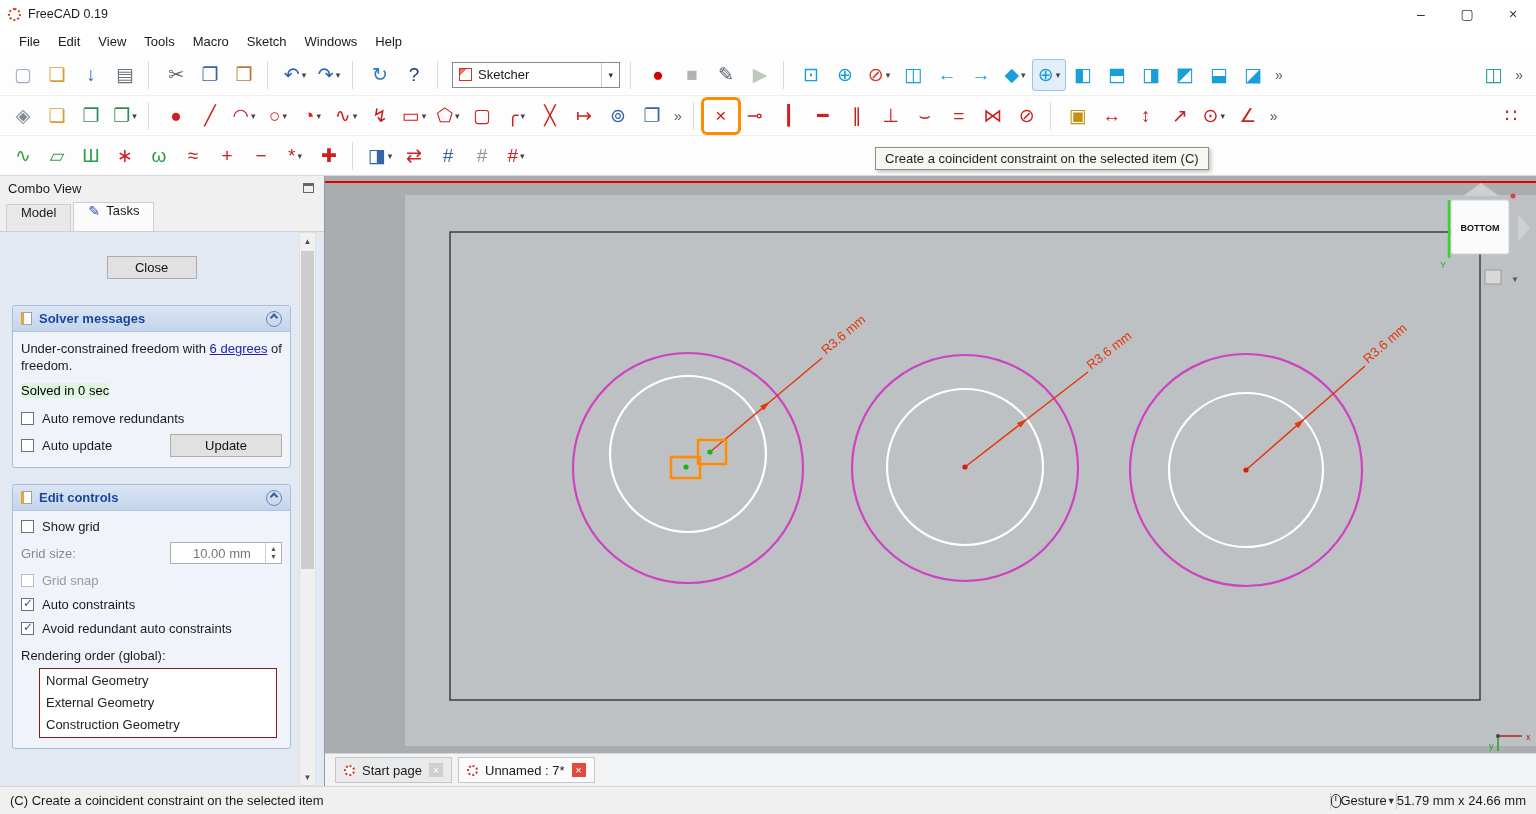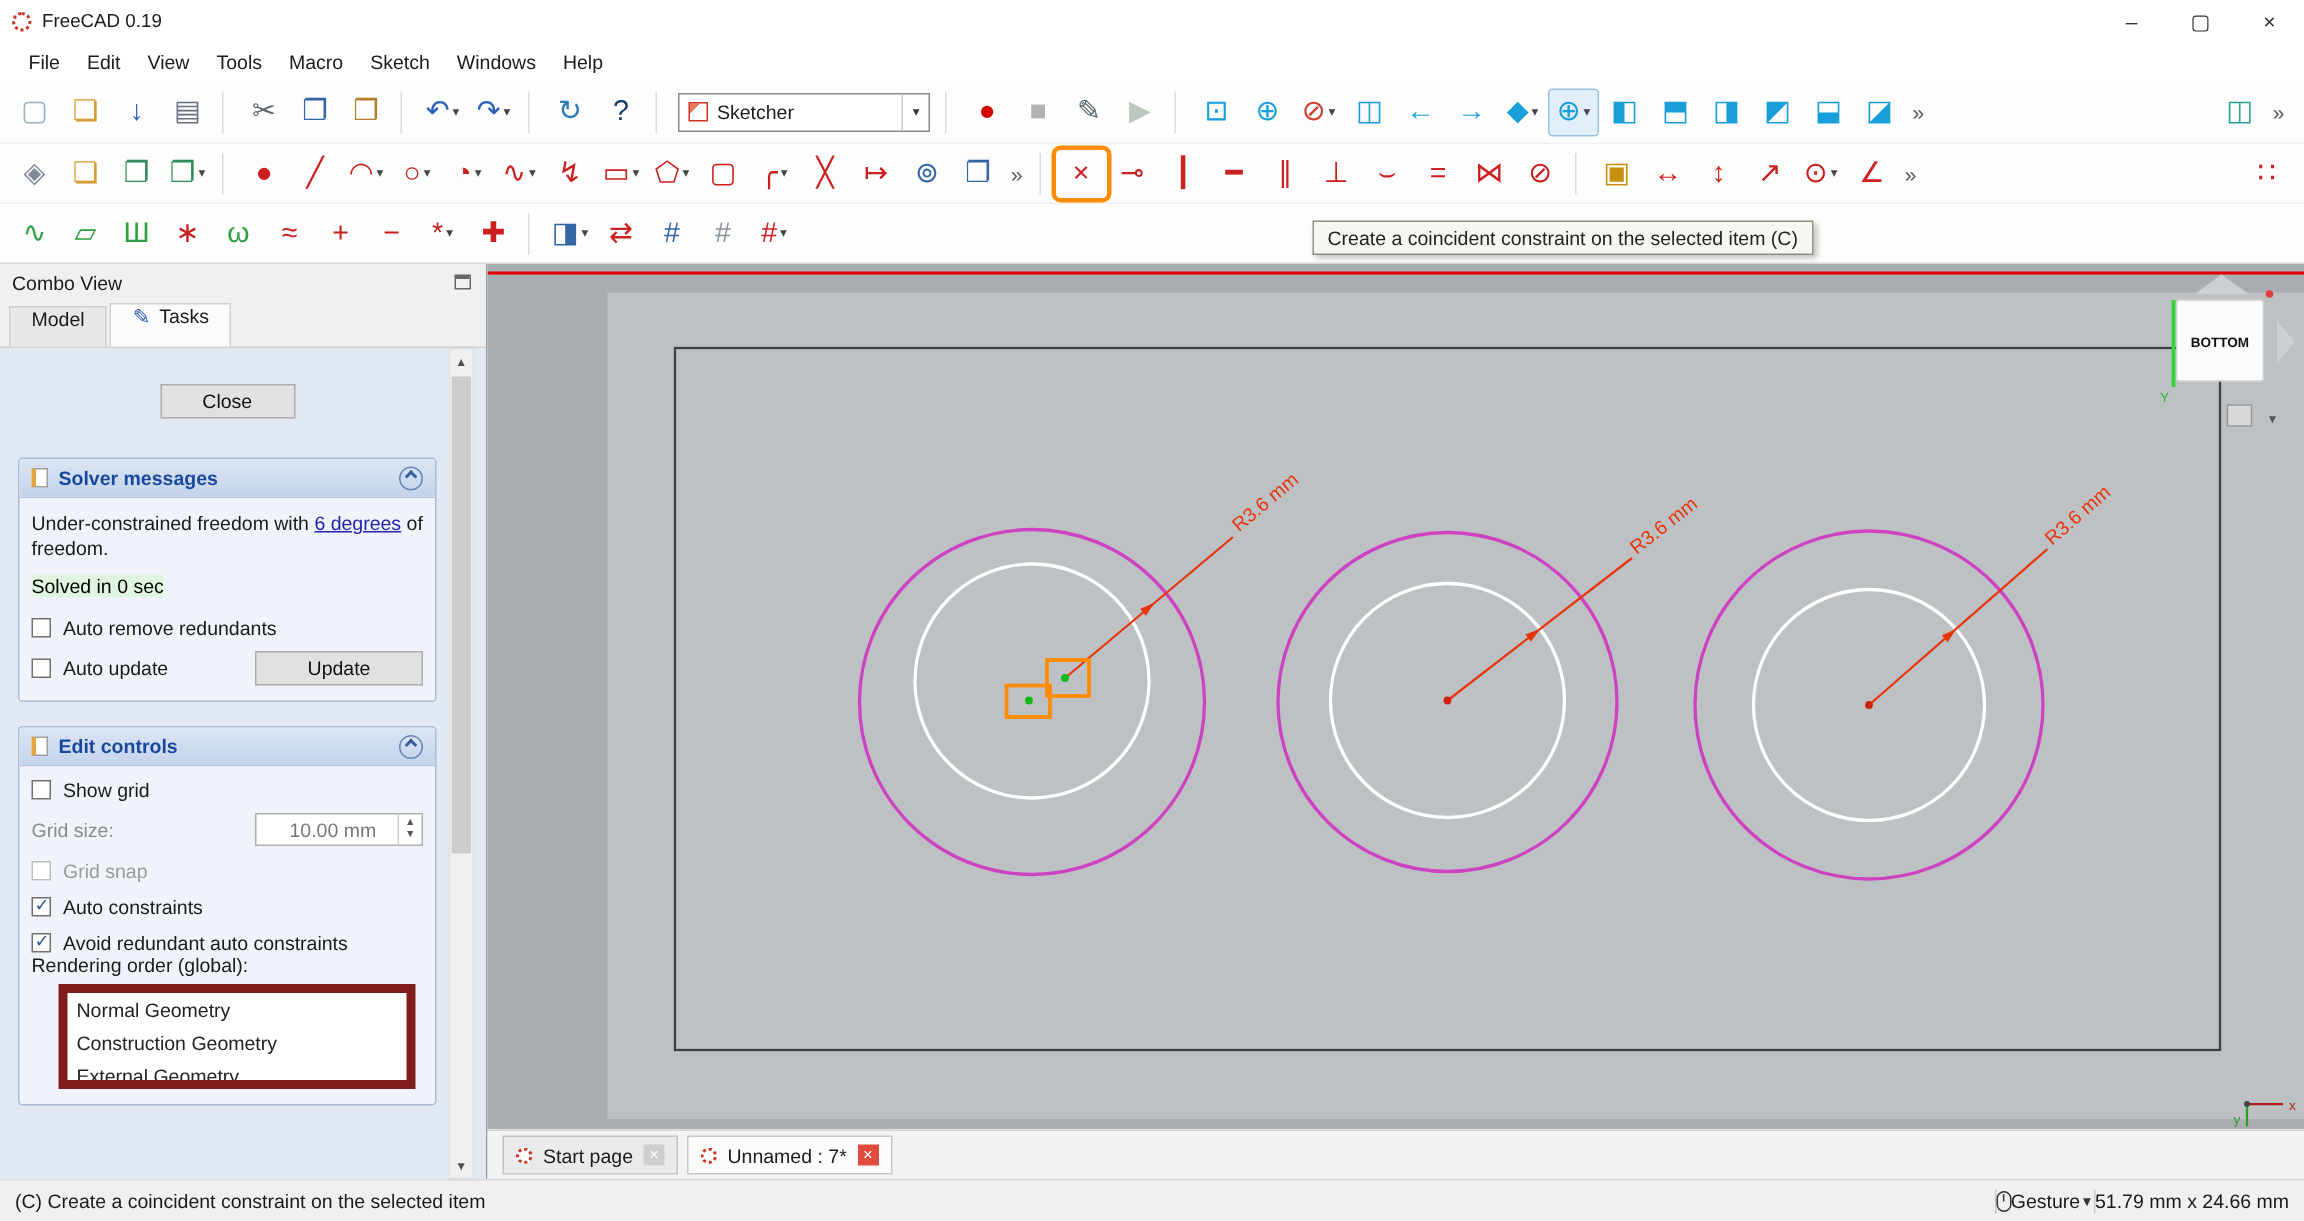--- a/index.html
+++ b/index.html
@@ -67,22 +67,22 @@
 .cb{width:13px;height:13px;border:1px solid #707070;background:#fff;display:inline-block;margin-right:8px;flex:none;position:relative}
 .cb.checked::after{content:"✓";position:absolute;left:1px;top:-2px;font-size:12px;line-height:12px;color:#2b579a;font-weight:bold}
 .cv-check.disabled .cb{border-color:#bcbcbc}
 .cv-check.disabled span:last-child{color:#9a9a9a}
 .row-split{display:flex;align-items:center;justify-content:space-between;margin-top:8px}
 .update-btn{width:112px;height:23px}
 .dim-label{color:#8a8a8a}
 .spinbox{width:112px;height:22px;border:1px solid #b0b0b0;background:#fff;display:flex;align-items:center}
 .spin-val{flex:1;padding-left:22px;color:#777;font-size:13px}
 .spin-btns{width:16px;height:100%;border-left:1px solid #d0d0d0;display:flex;flex-direction:column;align-items:center;justify-content:center;font-size:7px;color:#555;line-height:8px}
-.ro-label{font-size:13px}
-.listbox{margin:5px 0 0 18px;width:238px;height:70px;border:6px solid #7f1d1d;background:#fff;overflow:hidden}
+.ro-label{margin-top:12px;font-size:13px}
+.listbox{margin:5px 0 0 18px;width:238px;height:70px;border:1px solid #7f1d1d;background:#fff;overflow:hidden}
 .list-item{height:22px;display:flex;align-items:center;padding:0 6px;font-size:13px;color:#222}
 .cv-scroll{position:absolute;right:8px;top:56px;width:17px;height:554px;background:#f0f0f0;border:1px solid #e0e0e0}
 .scroll-arrow{position:absolute;left:0;width:15px;height:16px;display:flex;align-items:center;justify-content:center;font-size:8px;color:#505050}
 .scroll-arrow.up{top:0}
 .scroll-arrow.down{bottom:0}
 .scroll-thumb{position:absolute;left:1px;top:18px;width:13px;height:318px;background:#cdcdcd}
 
 
 .viewport{position:absolute;left:325px;top:176px;width:1211px;height:577px}
 
@@ -498,22 +498,22 @@
             <span class="cb checked"></span>
             <span>Auto constraints</span>
           </label>
           <label class="cv-check">
             <span class="cb checked"></span>
             <span>Avoid redundant auto constraints</span>
           </label>
           <div class="ro-label">Rendering order (global):</div>
           <div class="listbox" id="render-list">
               <div class="list-item">Normal Geometry</div>
+              <div class="list-item">External Geometry</div>
               <div class="list-item">Construction Geometry</div>
-              <div class="list-item">External Geometry</div>
             </div>
         </div>
       </div>
     </div>
     <div class="cv-scroll">
       <div class="scroll-arrow up">▲</div>
       <div class="scroll-thumb"></div>
       <div class="scroll-arrow down">▼</div>
     </div>
   </div>

